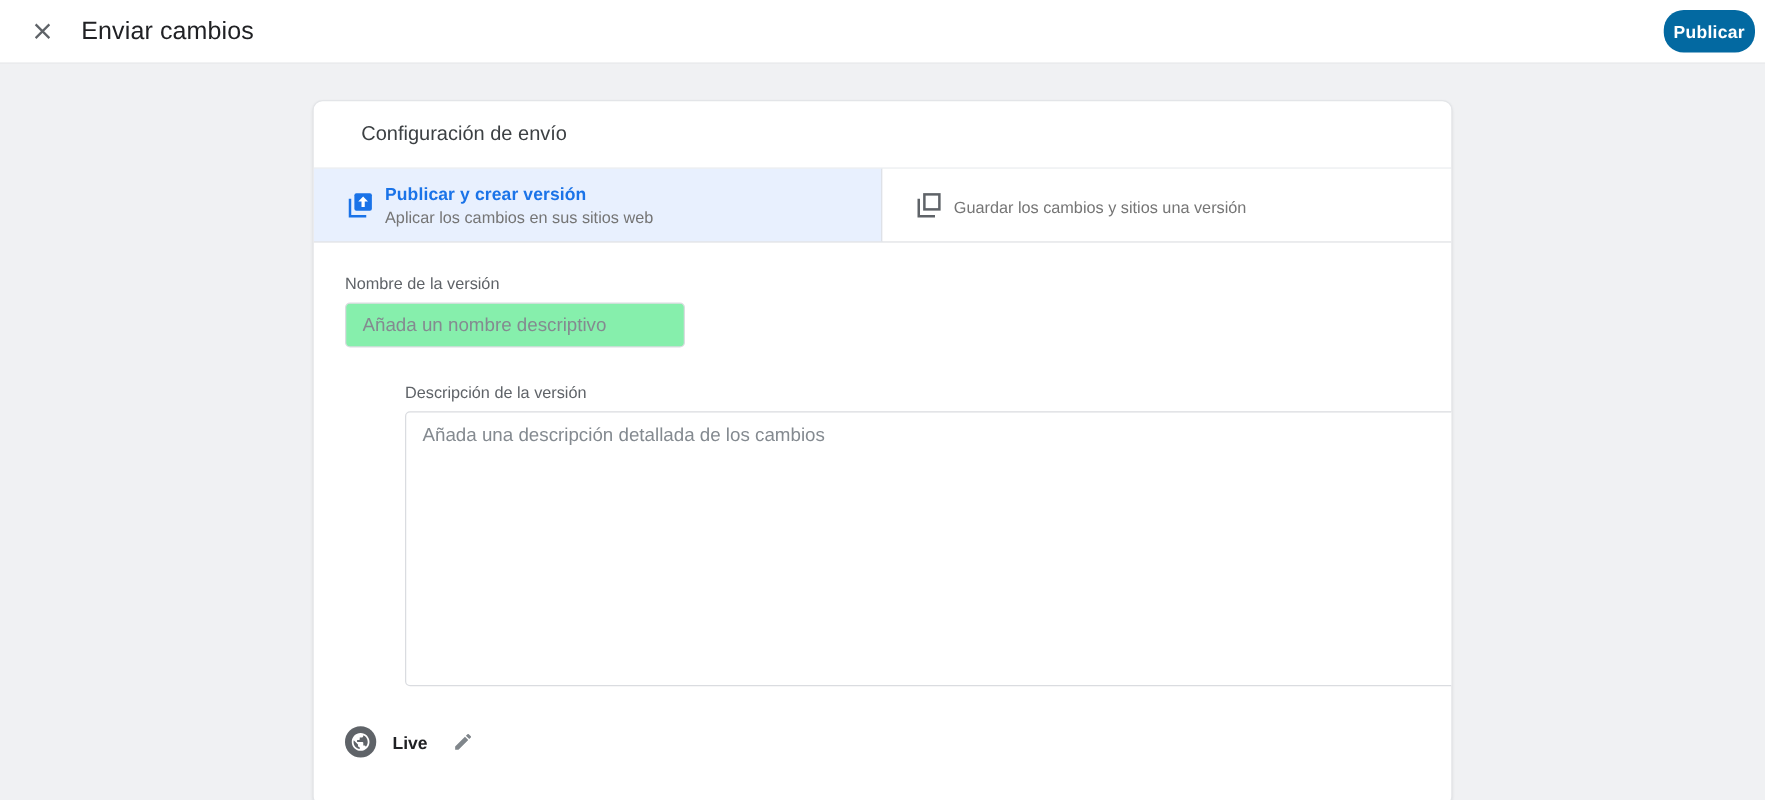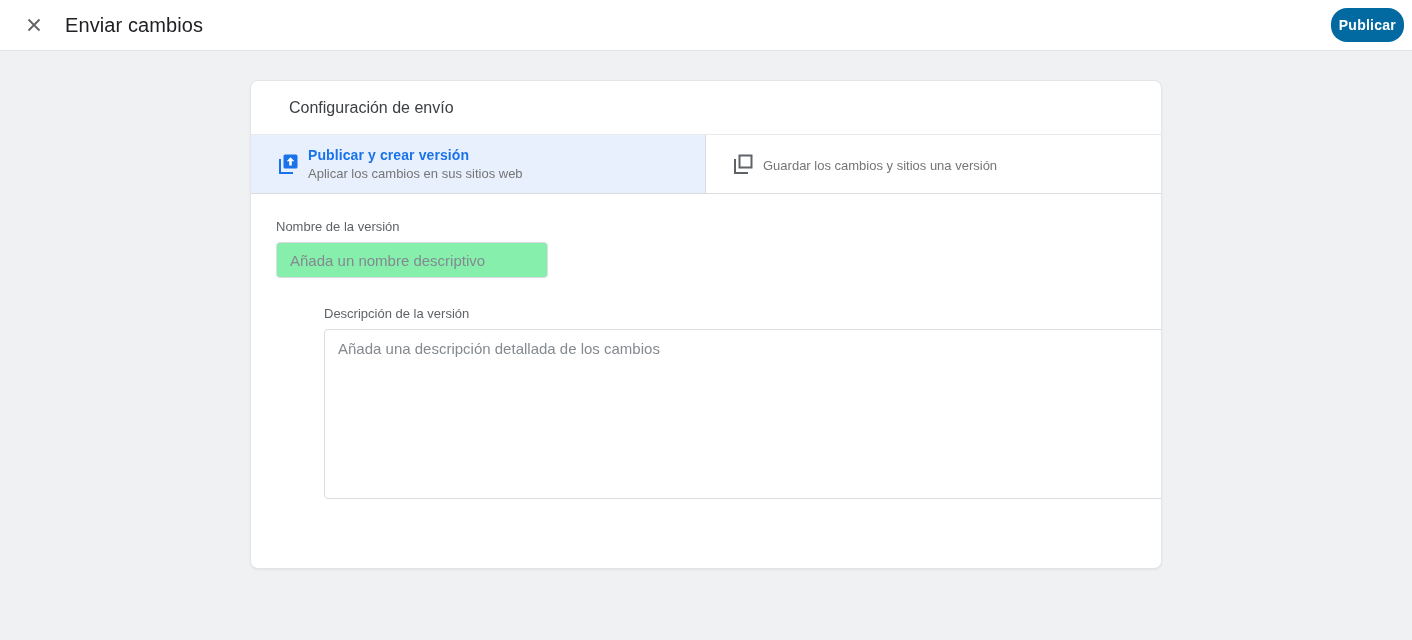--- a/index.html
+++ b/index.html
@@ -115,21 +115,21 @@
     padding: 0 13px;
     font-size: 15px;
     color: #202124;
     font-family: "Liberation Sans", sans-serif;
     outline: none;
     background: #86efac;
   }
   .text-input::placeholder, .text-area::placeholder { color: #848a90; opacity: 1; }
   .text-area {
     width: 863px;
-    height: 170px;
+    height: 220px;
     border: 1px solid #dadce0;
     border-radius: 4px;
     padding: 10px 13px;
     font-size: 15px;
     color: #202124;
     font-family: "Liberation Sans", sans-serif;
     outline: none;
     resize: both;
     background: #fff;
   }
@@ -216,16 +216,33 @@
       <div class="field-label">Nombre de la versión</div>
       <input class="text-input" type="text" placeholder="Añada un nombre descriptivo" style="">
     </div>
 
     <div class="field-group" style="margin-bottom:27px;padding-left:48px;">
       <div class="field-label">Descripción de la versión</div>
       <textarea class="text-area" placeholder="Añada una descripción detallada de los cambios" style=""></textarea>
     </div>
 
     <div>
+      <div class="env-row">
+        <div class="env-avatar">
+          <span style="display:flex;">
+            <svg width="17" height="17" viewBox="0 0 24 24">
+              <path fill="#ffffff" d="M12 2C6.48 2 2 6.48 2 12s4.48 10 10 10 10-4.48 10-10S17.52 2 12 2zm-1 17.93c-3.95-.49-7-3.85-7-7.93 0-.62.08-1.21.21-1.79L9 15v1c0 1.1.9 2 2 2v1.93zm6.9-2.54c-.26-.81-1-1.39-1.9-1.39h-1v-3c0-.55-.45-1-1-1H8v-2h2c.55 0 1-.45 1-1V7h2c1.1 0 2-.9 2-2v-.41c2.93 1.19 5 4.06 5 7.41 0 2.08-.8 3.97-2.1 5.39z"></path>
+            </svg>
+          </span>
+        </div>
+        <div class="env-name">Live</div>
+        <div class="env-edit">
+          <span style="display:flex;">
+            <svg width="17" height="17" viewBox="0 0 24 24">
+              <path fill="#80868b" d="M3 17.25V21h3.75L17.81 9.94l-3.75-3.75L3 17.25zM20.71 7.04c.39-.39.39-1.02 0-1.41l-2.34-2.34c-.39-.39-1.02-.39-1.41 0l-1.83 1.83 3.75 3.75 1.83-1.83z"></path>
+            </svg>
+          </span>
+        </div>
+      </div>
     </div>
 
   </div>
 </div>
 
 </body></html>

